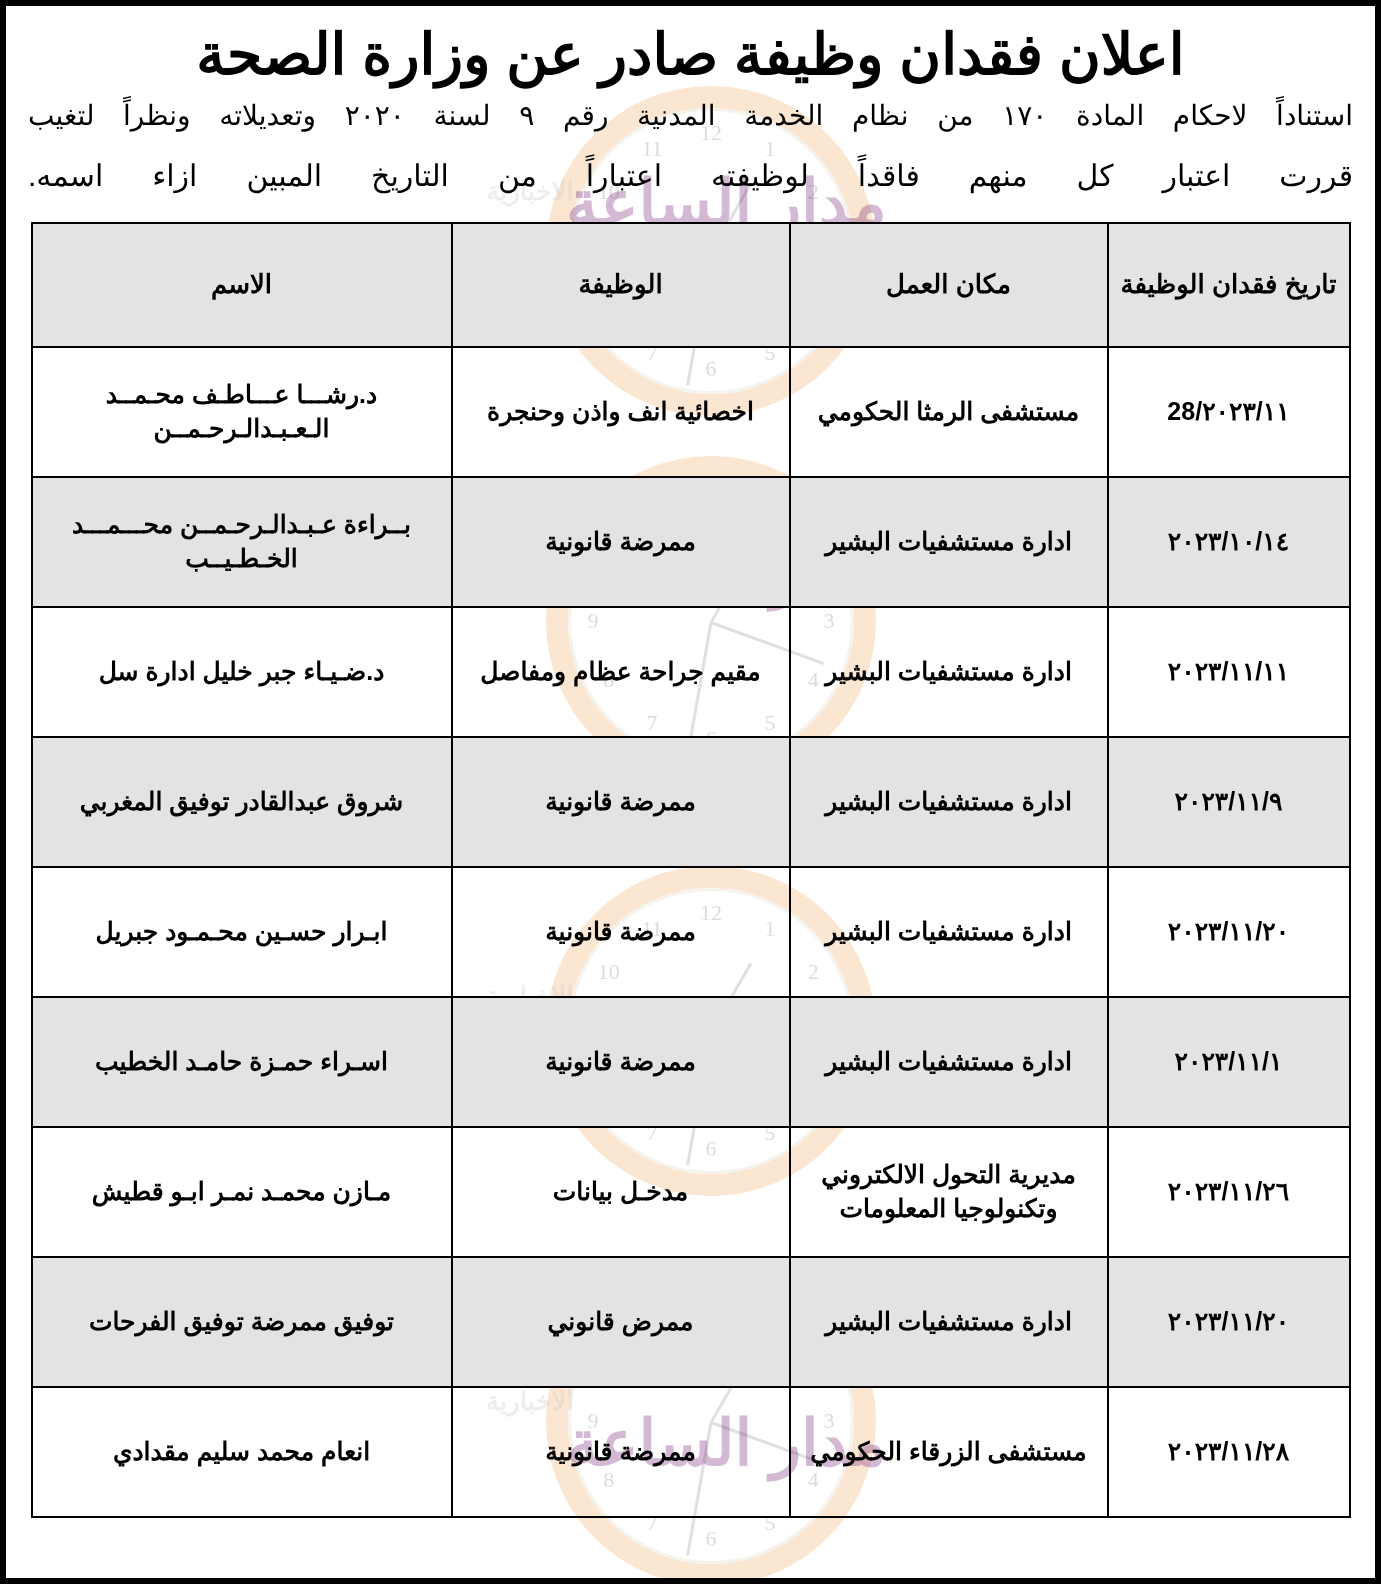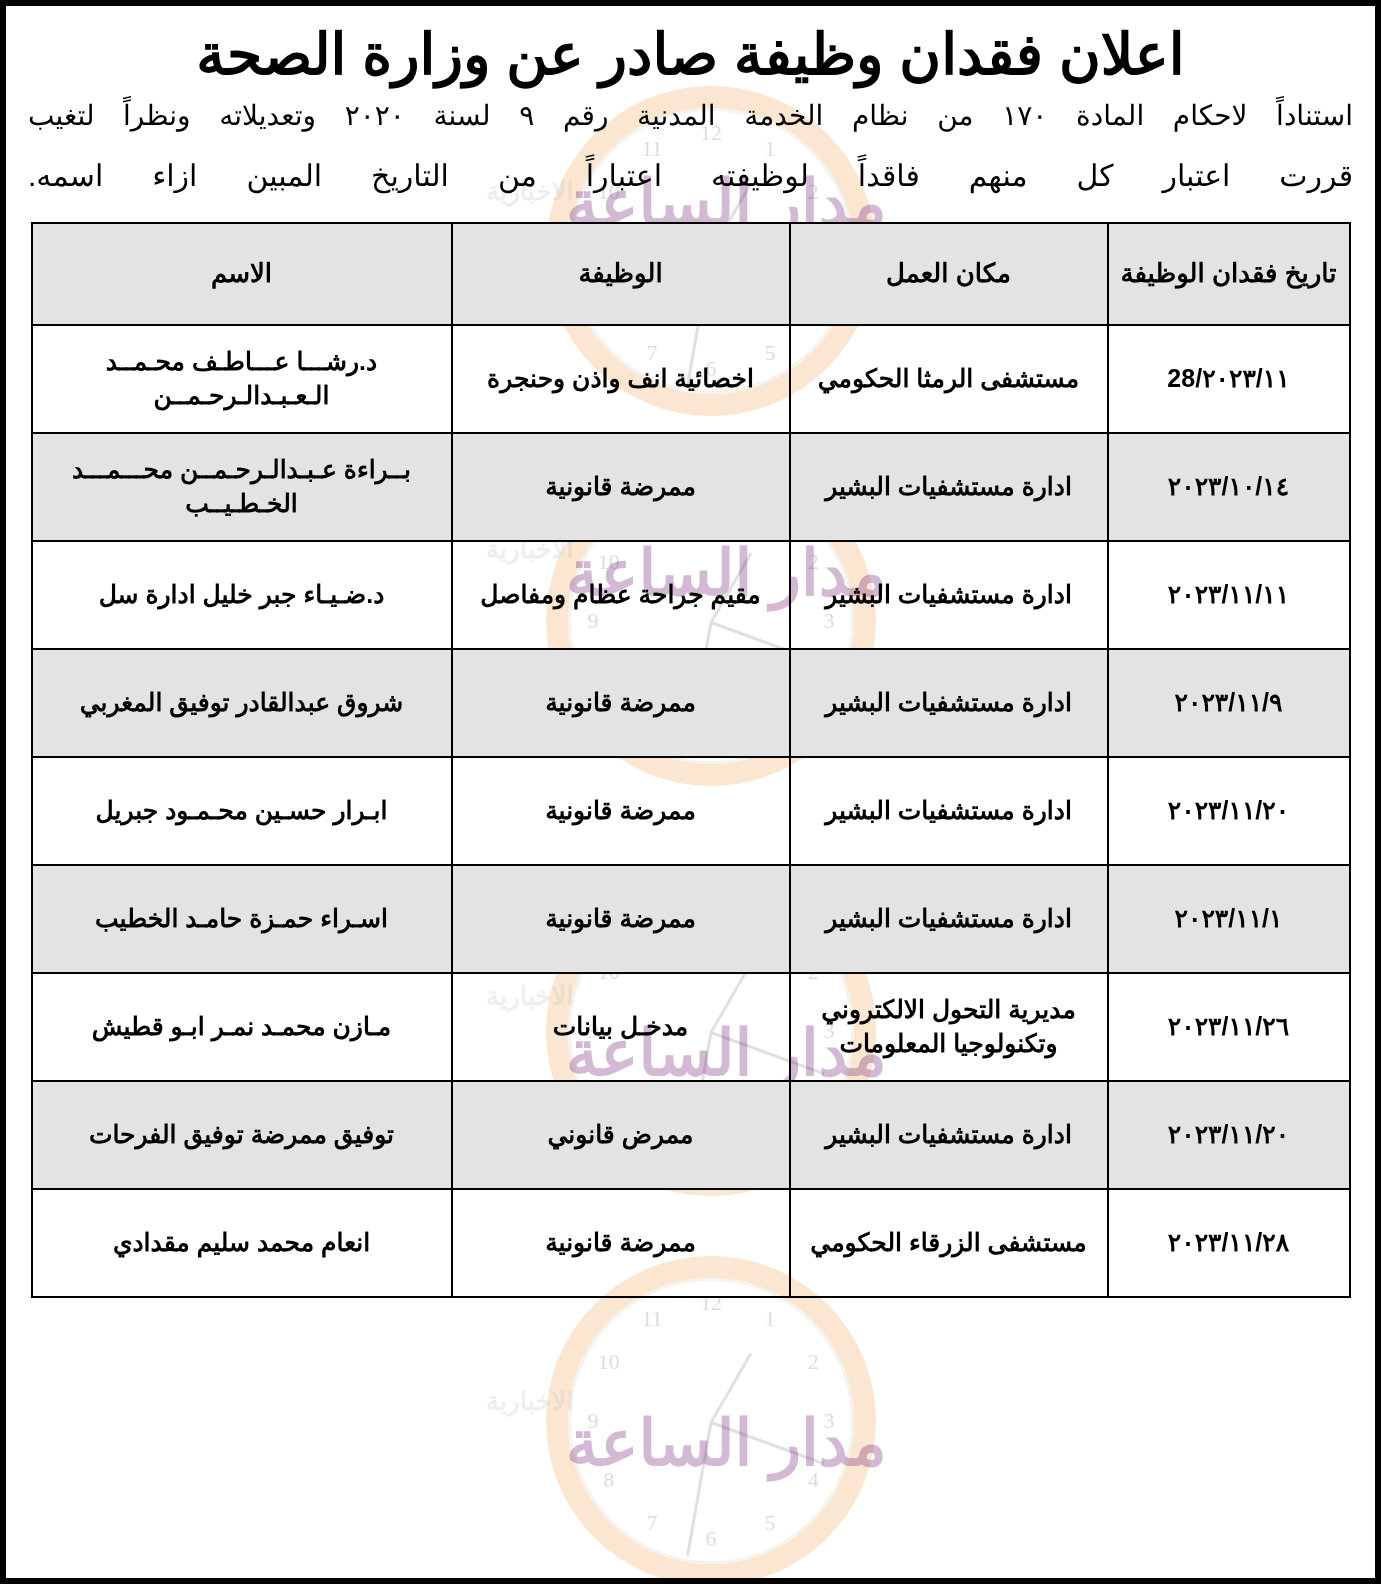--- a/index.html
+++ b/index.html
@@ -106,21 +106,21 @@
     border-collapse: collapse;
     table-layout: fixed;
     background: transparent;
   }
   table.notice th, table.notice td {
     border: 2px solid #000000;
     text-align: center;
     vertical-align: middle;
     font-size: 25px;
     font-weight: bold;
-    padding: 7px 6px;
+    padding: 18px 6px;
     line-height: 1.35;
   }
   table.notice thead th {
     background: #e3e3e3;
     height: 86px;
     font-size: 26px;
   }
   table.notice tbody tr.alt td {
     background: #e3e3e3;
   }

